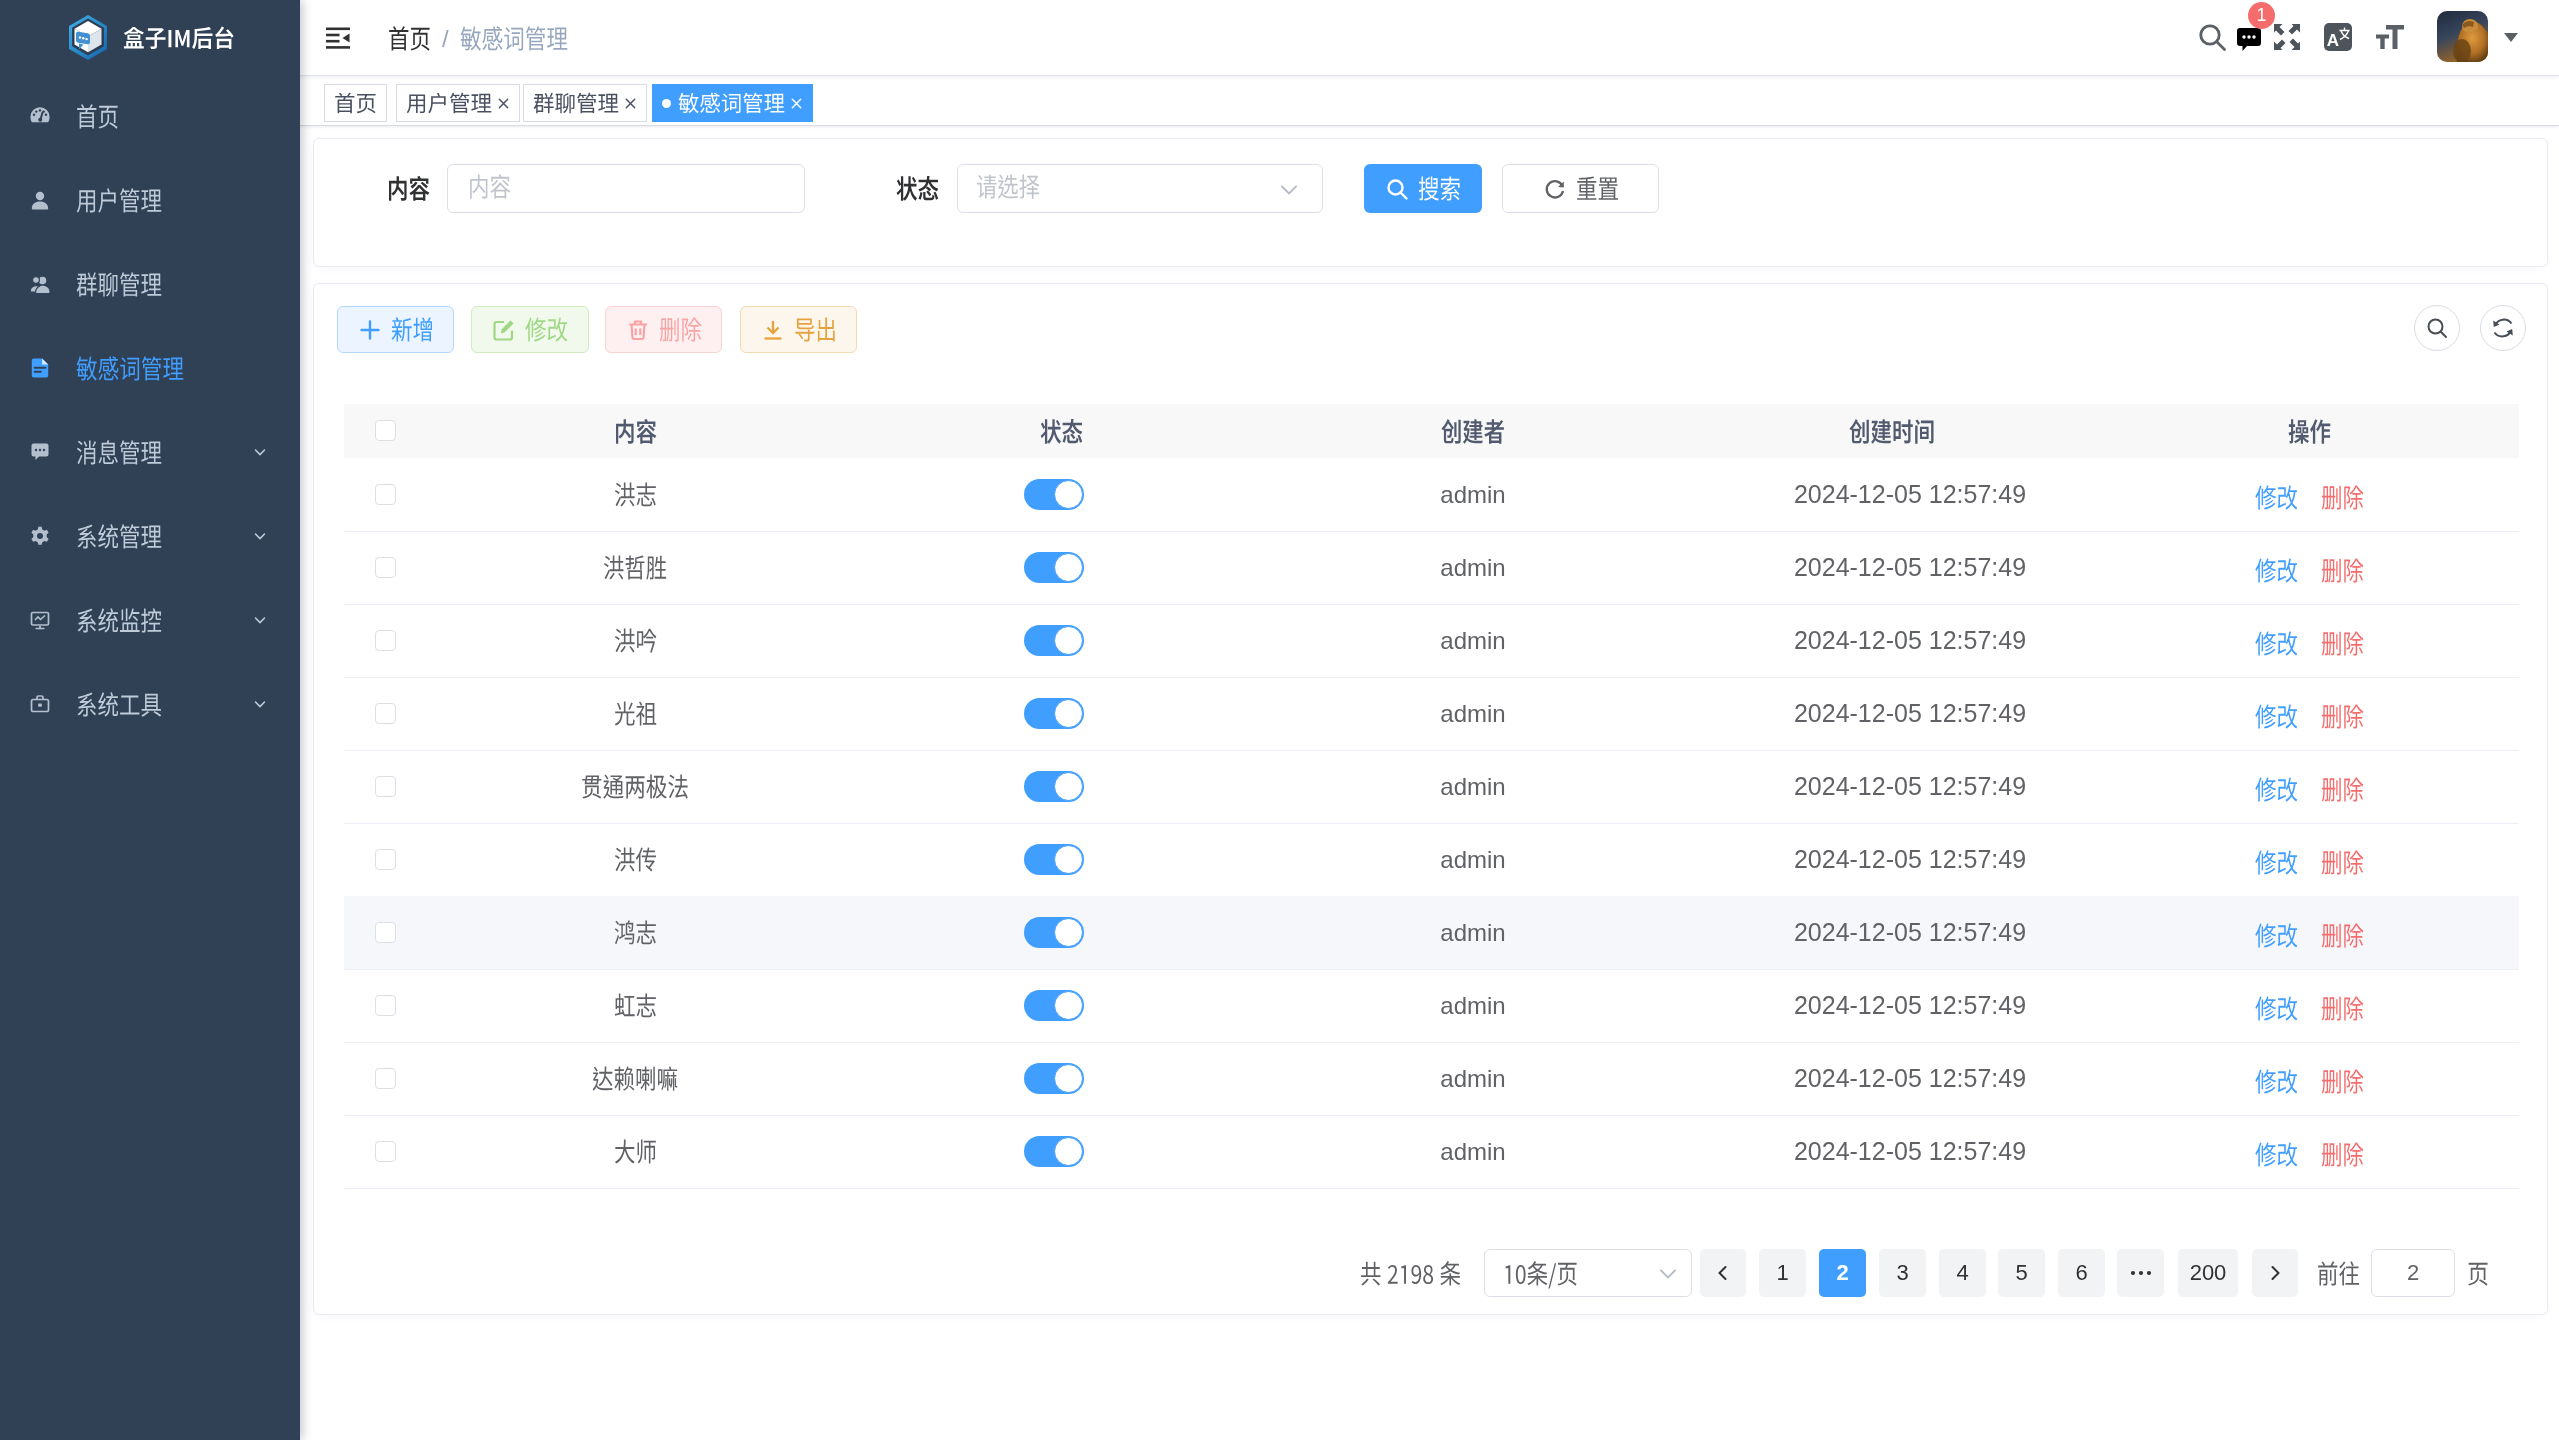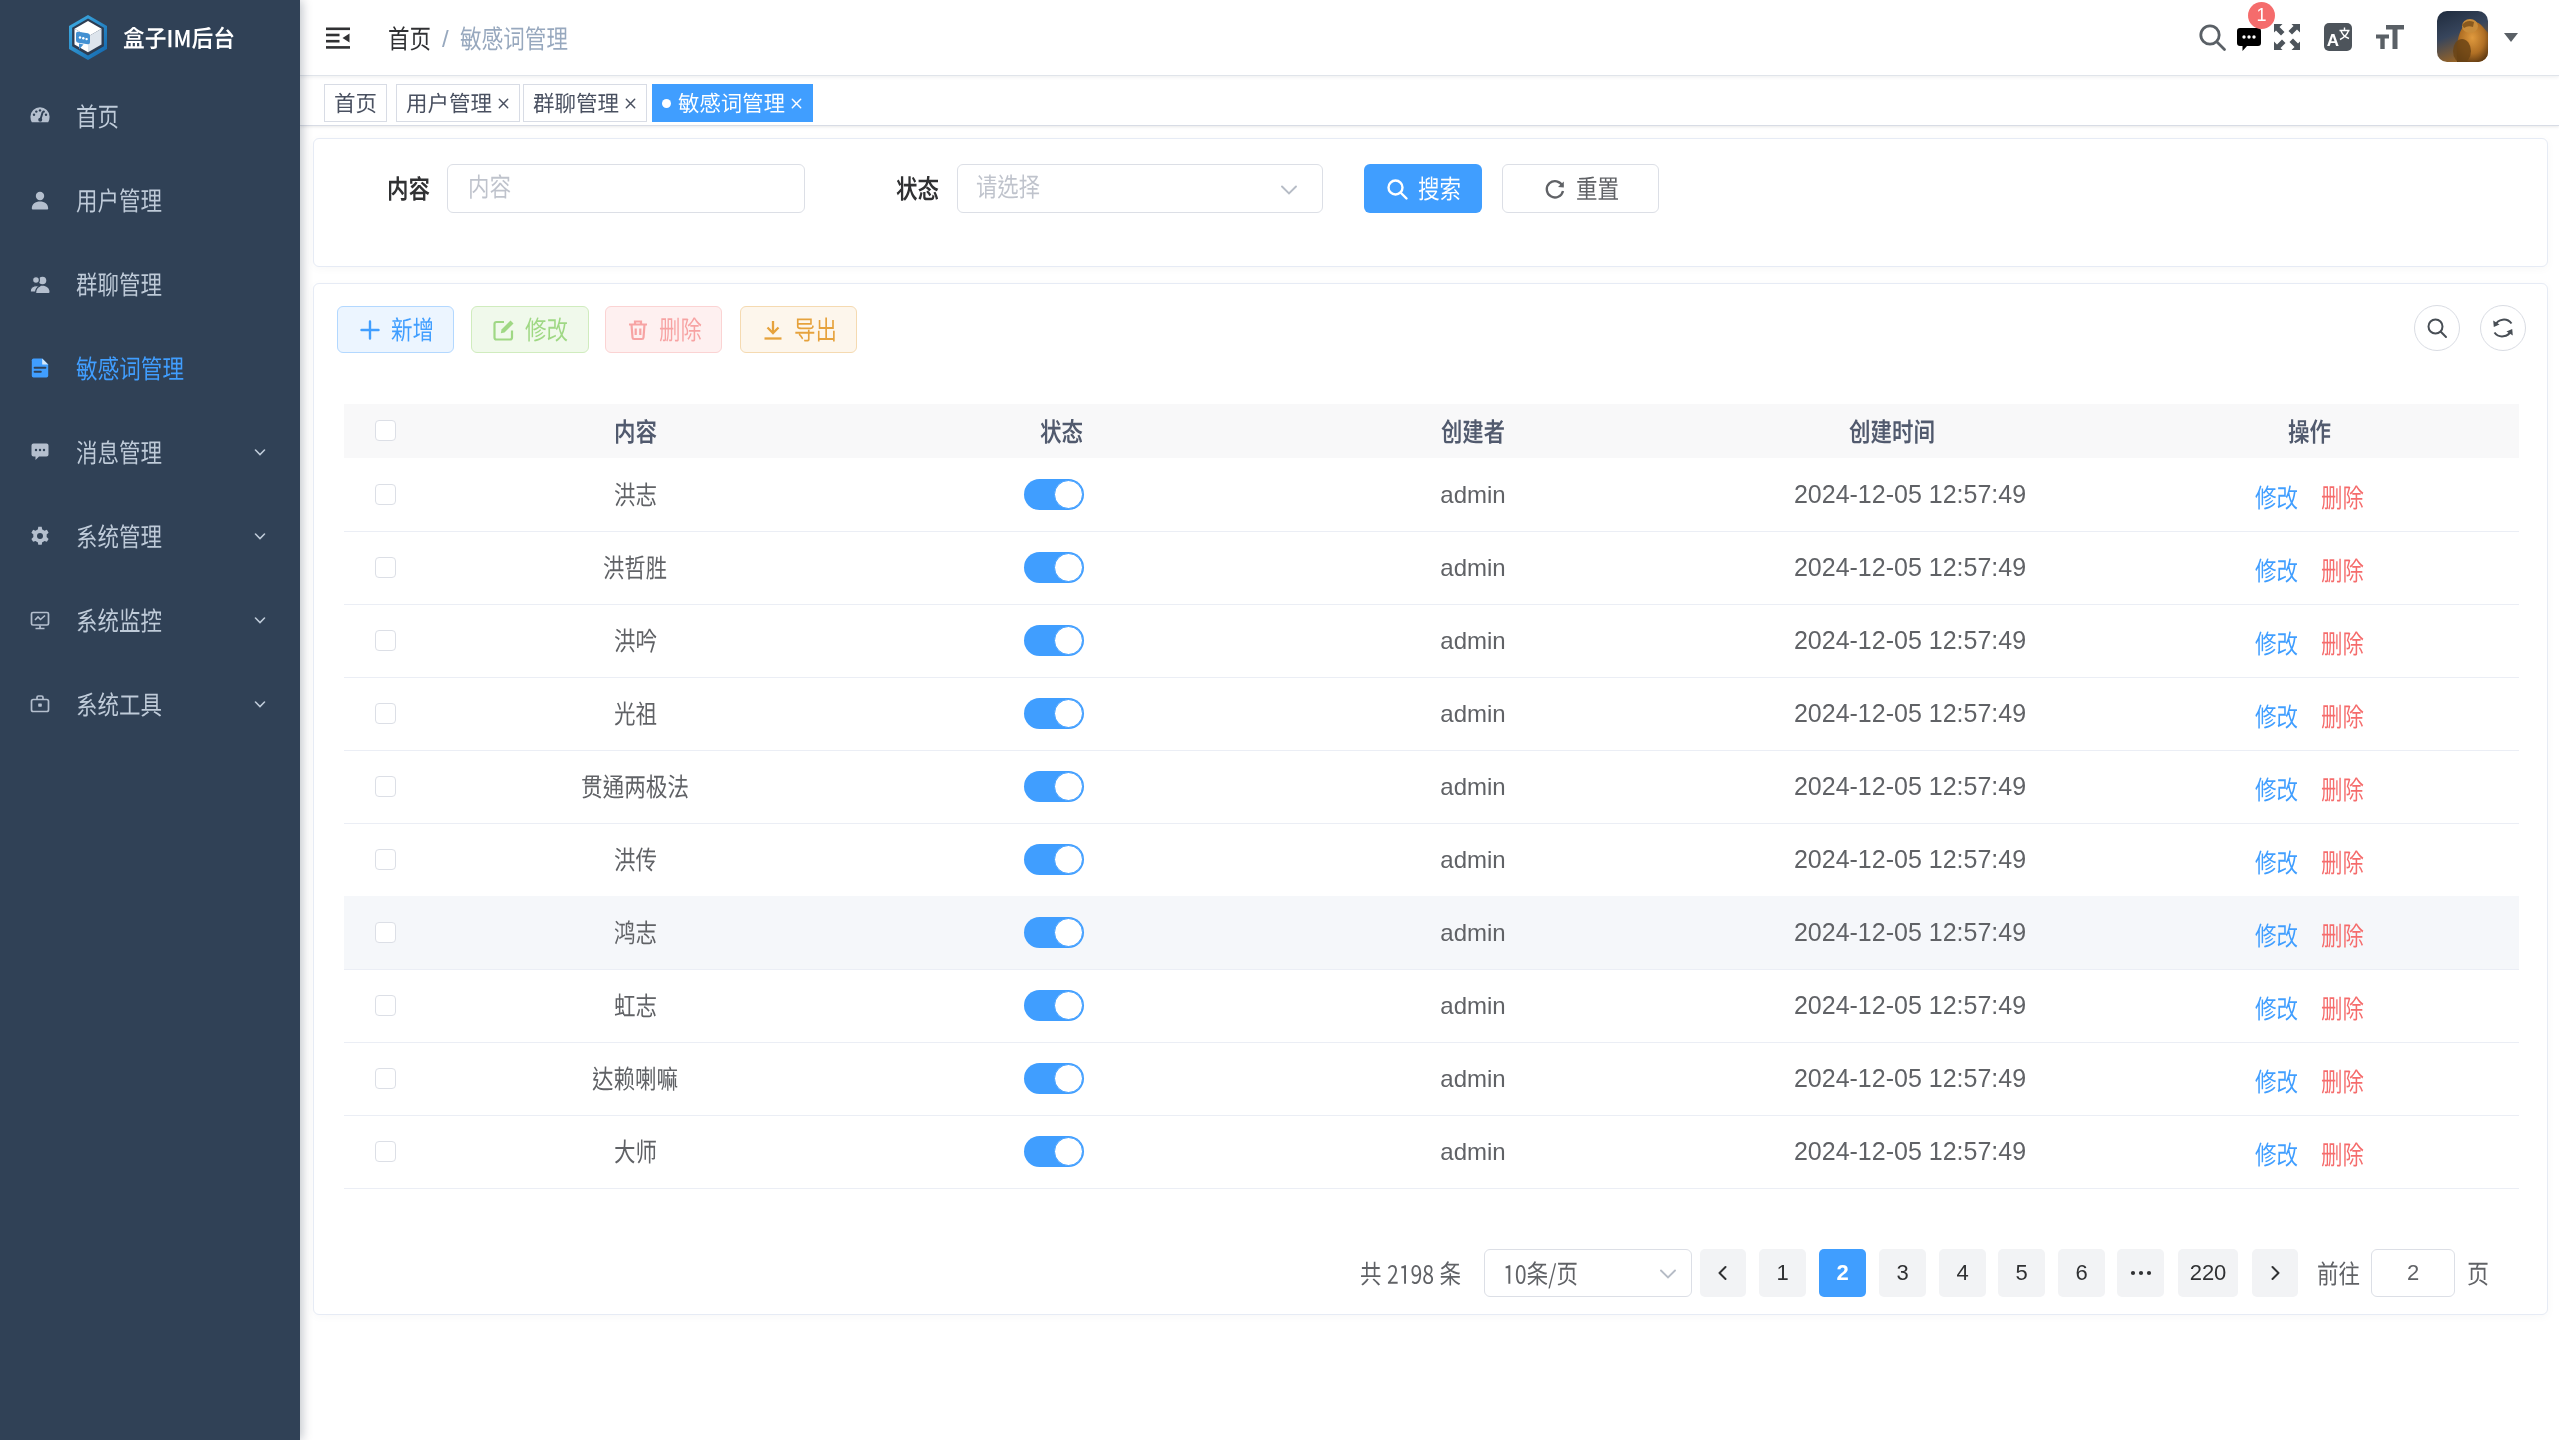--- a/index.html
+++ b/index.html
@@ -743,21 +743,21 @@
 <div class="pbtn" style="left:2058px;width:47px;">6</div>
 <div class="pbtn" style="left:2117px;width:47px;">
     <svg width="24" height="8" viewBox="0 0 24 8">
       <g fill="#303133">
         <circle cx="4" cy="4" r="2.1"></circle>
         <circle cx="12" cy="4" r="2.1"></circle>
         <circle cx="20" cy="4" r="2.1"></circle>
       </g>
     </svg>
   </div>
-<div class="pbtn" style="left:2178px;width:60px;">220</div>
+<div class="pbtn" style="left:2178px;width:60px;">200</div>
 <div class="pbtn" style="left:2252px;width:46px;">
     <svg width="18" height="18" viewBox="0 0 18 18">
       <path d="M6.5 3 L12.5 9 L6.5 15" stroke="#303133" stroke-width="2" fill="none" stroke-linecap="round" stroke-linejoin="round"></path>
     </svg>
   </div>
 <div style="position:absolute;left:2317px;top:1249px;height:48px;display:flex;align-items:center;color:#606266">
     <svg class="zh" style="width:43px;height:31px;" viewBox="0 -970 2000 1180" preserveAspectRatio="none">
       <use href="#qw"></use>
     </svg>
   </div>

